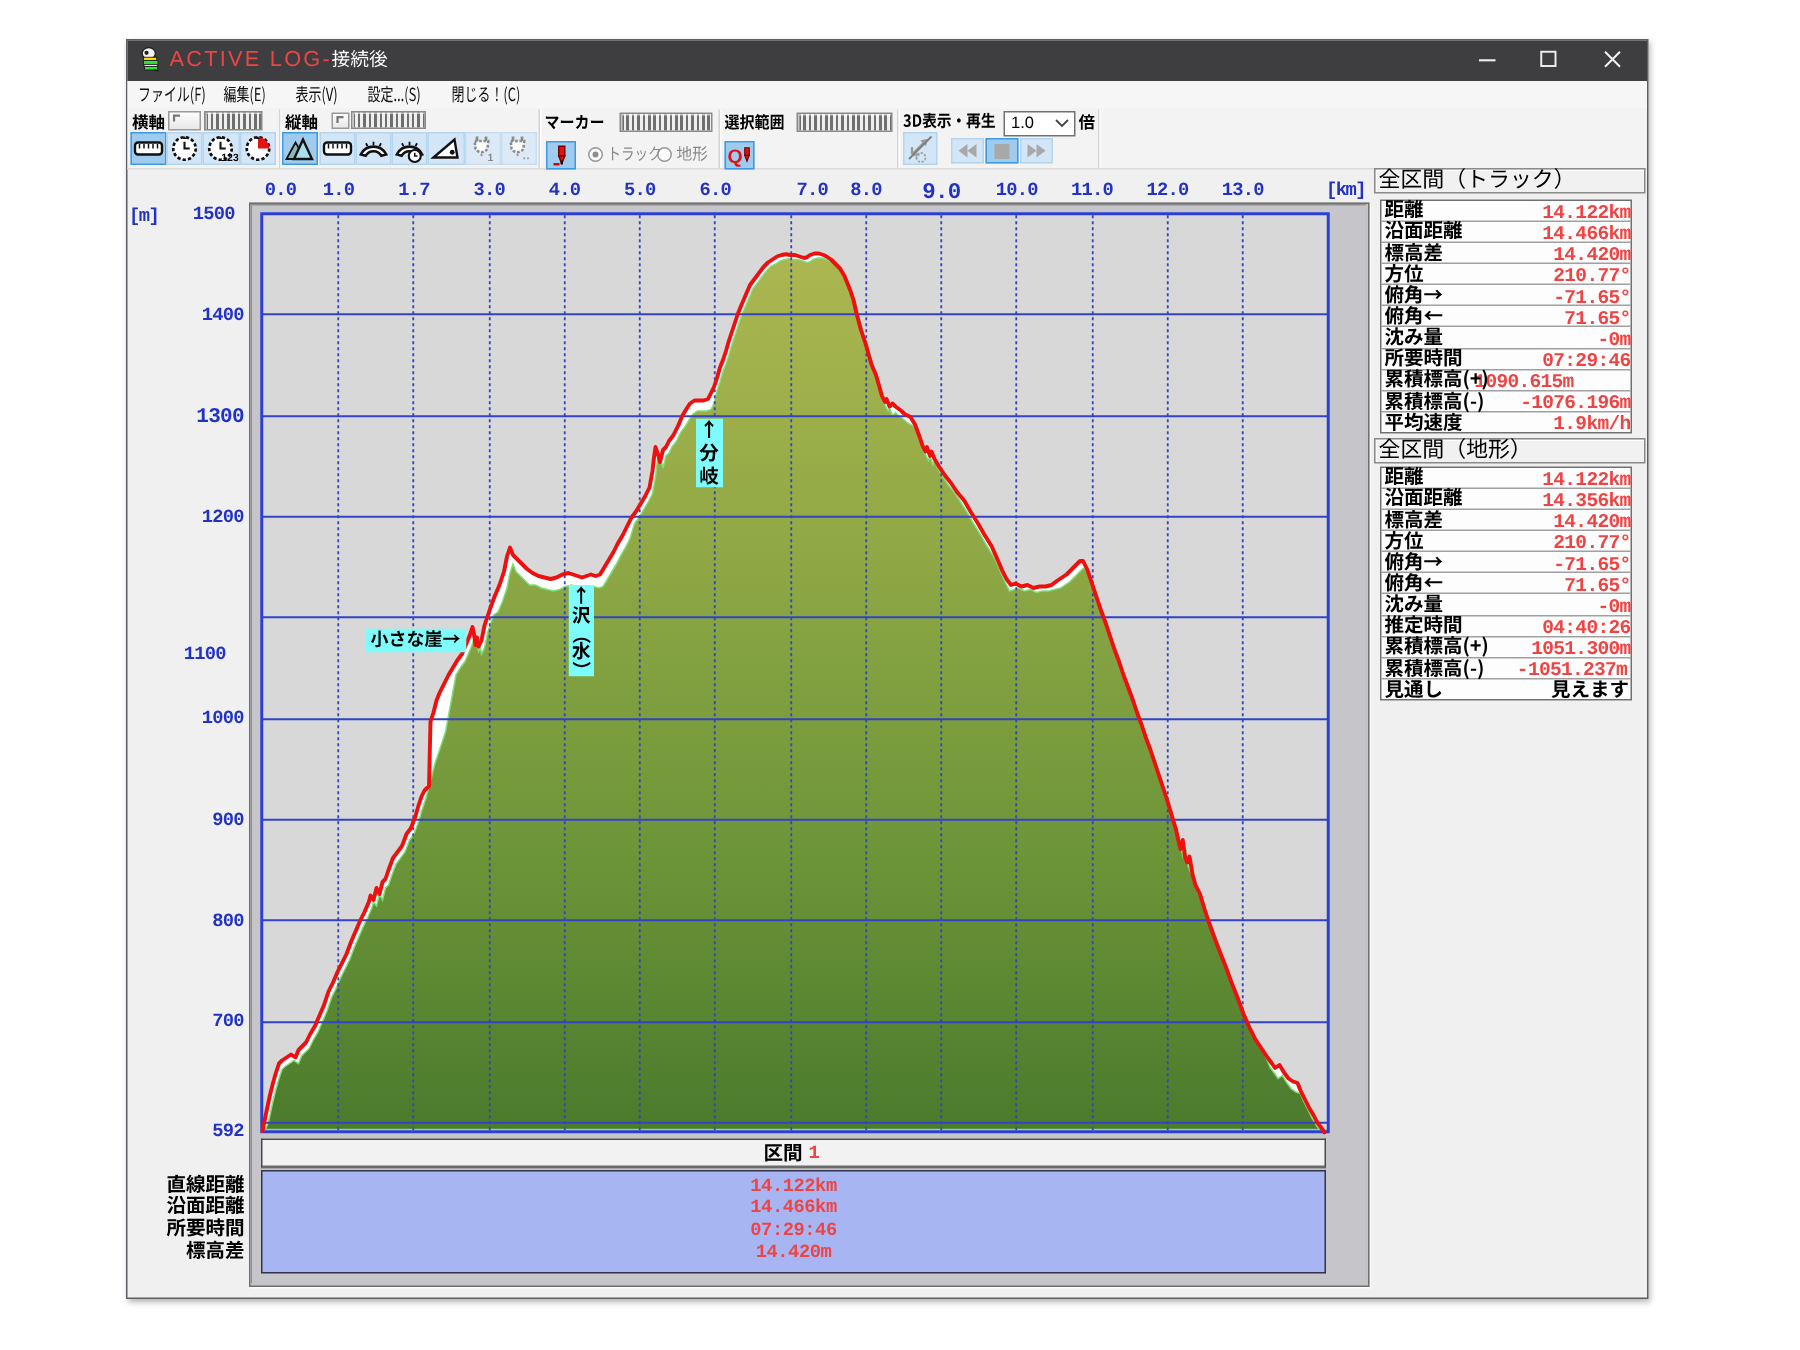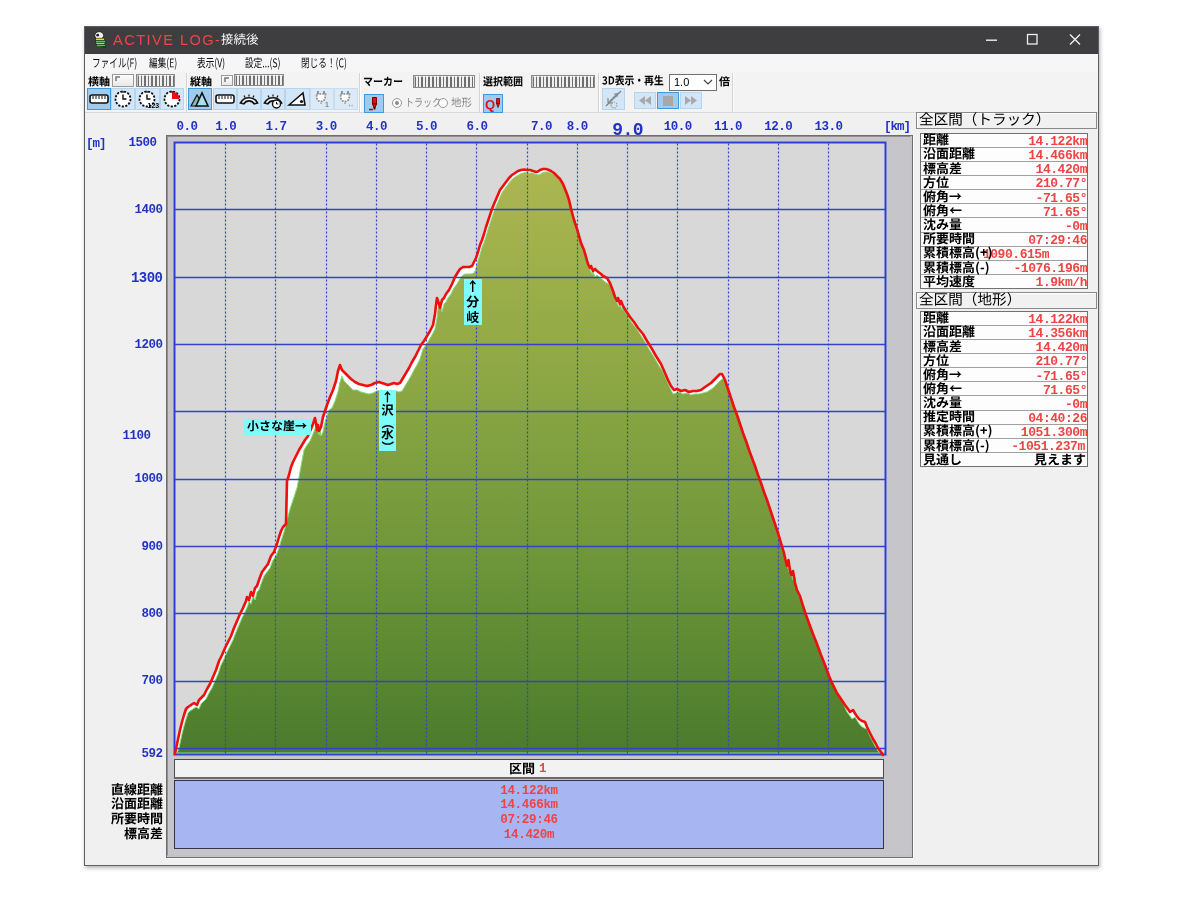--- a/index.html
+++ b/index.html
@@ -200,21 +200,21 @@
   </svg>
 <div class="abs bluetxt" style="left:176.5px;top:119.5px;font-size:12.5px;letter-spacing:-0.5px">0.0</div>
 <div class="abs bluetxt" style="left:200.7px;top:119.5px;width:50px;text-align:center;font-size:12.5px;letter-spacing:-0.5px">1.0</div>
 <div class="abs bluetxt" style="left:251.0px;top:119.5px;width:50px;text-align:center;font-size:12.5px;letter-spacing:-0.5px">1.7</div>
 <div class="abs bluetxt" style="left:301.2px;top:119.5px;width:50px;text-align:center;font-size:12.5px;letter-spacing:-0.5px">3.0</div>
 <div class="abs bluetxt" style="left:351.4px;top:119.5px;width:50px;text-align:center;font-size:12.5px;letter-spacing:-0.5px">4.0</div>
 <div class="abs bluetxt" style="left:401.6px;top:119.5px;width:50px;text-align:center;font-size:12.5px;letter-spacing:-0.5px">5.0</div>
 <div class="abs bluetxt" style="left:451.9px;top:119.5px;width:50px;text-align:center;font-size:12.5px;letter-spacing:-0.5px">6.0</div>
 <div class="abs bluetxt" style="left:502.1px;top:119.5px;width:50px;text-align:right;font-size:12.5px;letter-spacing:-0.5px">7.0</div>
 <div class="abs bluetxt" style="left:552.3px;top:119.5px;width:50px;text-align:center;font-size:12.5px;letter-spacing:-0.5px">8.0</div>
-<div class="abs bluetxt" style="left:602.6px;top:119.5px;width:50px;text-align:center;font-size:18px;letter-spacing:-0.5px">9.0</div>
+<div class="abs bluetxt" style="left:602.6px;top:119.5px;width:50px;text-align:center;font-size:15px;letter-spacing:-0.5px">9.0</div>
 <div class="abs bluetxt" style="left:652.8px;top:119.5px;width:50px;text-align:center;font-size:12.5px;letter-spacing:-0.5px">10.0</div>
 <div class="abs bluetxt" style="left:703.0px;top:119.5px;width:50px;text-align:center;font-size:12.5px;letter-spacing:-0.5px">11.0</div>
 <div class="abs bluetxt" style="left:753.3px;top:119.5px;width:50px;text-align:center;font-size:12.5px;letter-spacing:-0.5px">12.0</div>
 <div class="abs bluetxt" style="left:803.5px;top:119.5px;width:50px;text-align:center;font-size:12.5px;letter-spacing:-0.5px">13.0</div>
 <div class="abs bluetxt" style="left:884px;top:119.5px;font-size:12.5px;letter-spacing:-1px">[km]</div>
 <div class="abs bluetxt" style="left:86px;top:136.5px;font-size:12.5px;letter-spacing:-1px">[m]</div>
 <div class="abs bluetxt" style="left:122.5px;top:135.5px;width:40px;text-align:center;font-size:12.5px;letter-spacing:-0.5px">1500</div>
 <div class="abs bluetxt" style="left:122.5px;top:202.8px;width:40px;text-align:right;font-size:12.5px;letter-spacing:-0.5px">1400</div>
 <div class="abs bluetxt" style="left:122.5px;top:270.2px;width:40px;text-align:right;font-size:14px;letter-spacing:-0.5px">1300</div>
 <div class="abs bluetxt" style="left:122.5px;top:337.5px;width:40px;text-align:right;font-size:12.5px;letter-spacing:-0.5px">1200</div>

